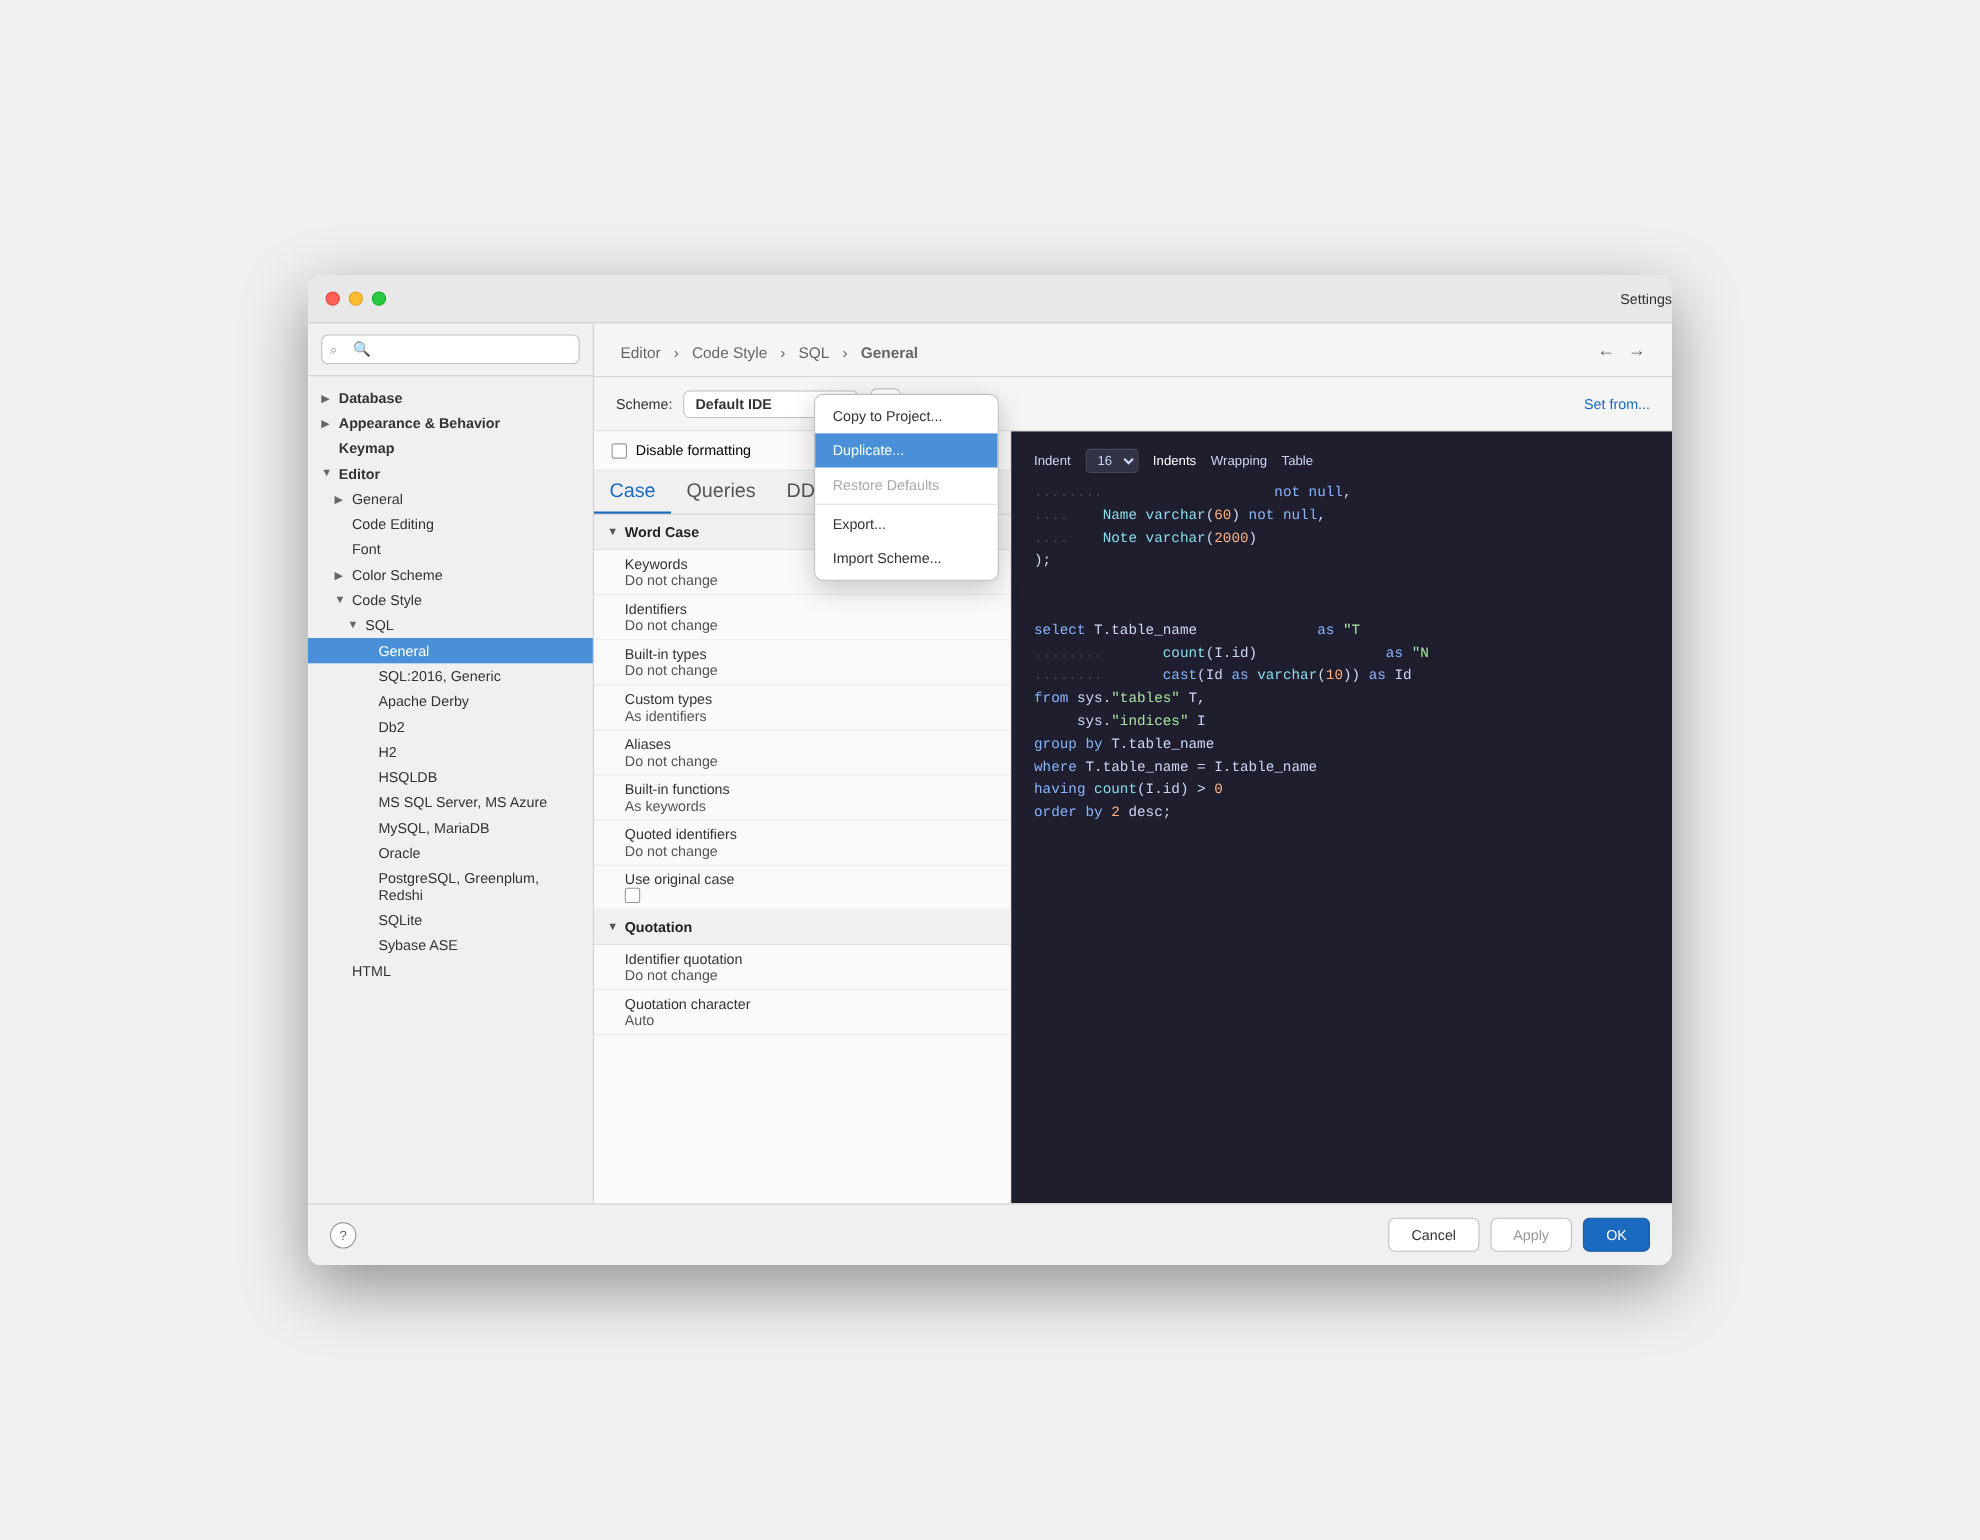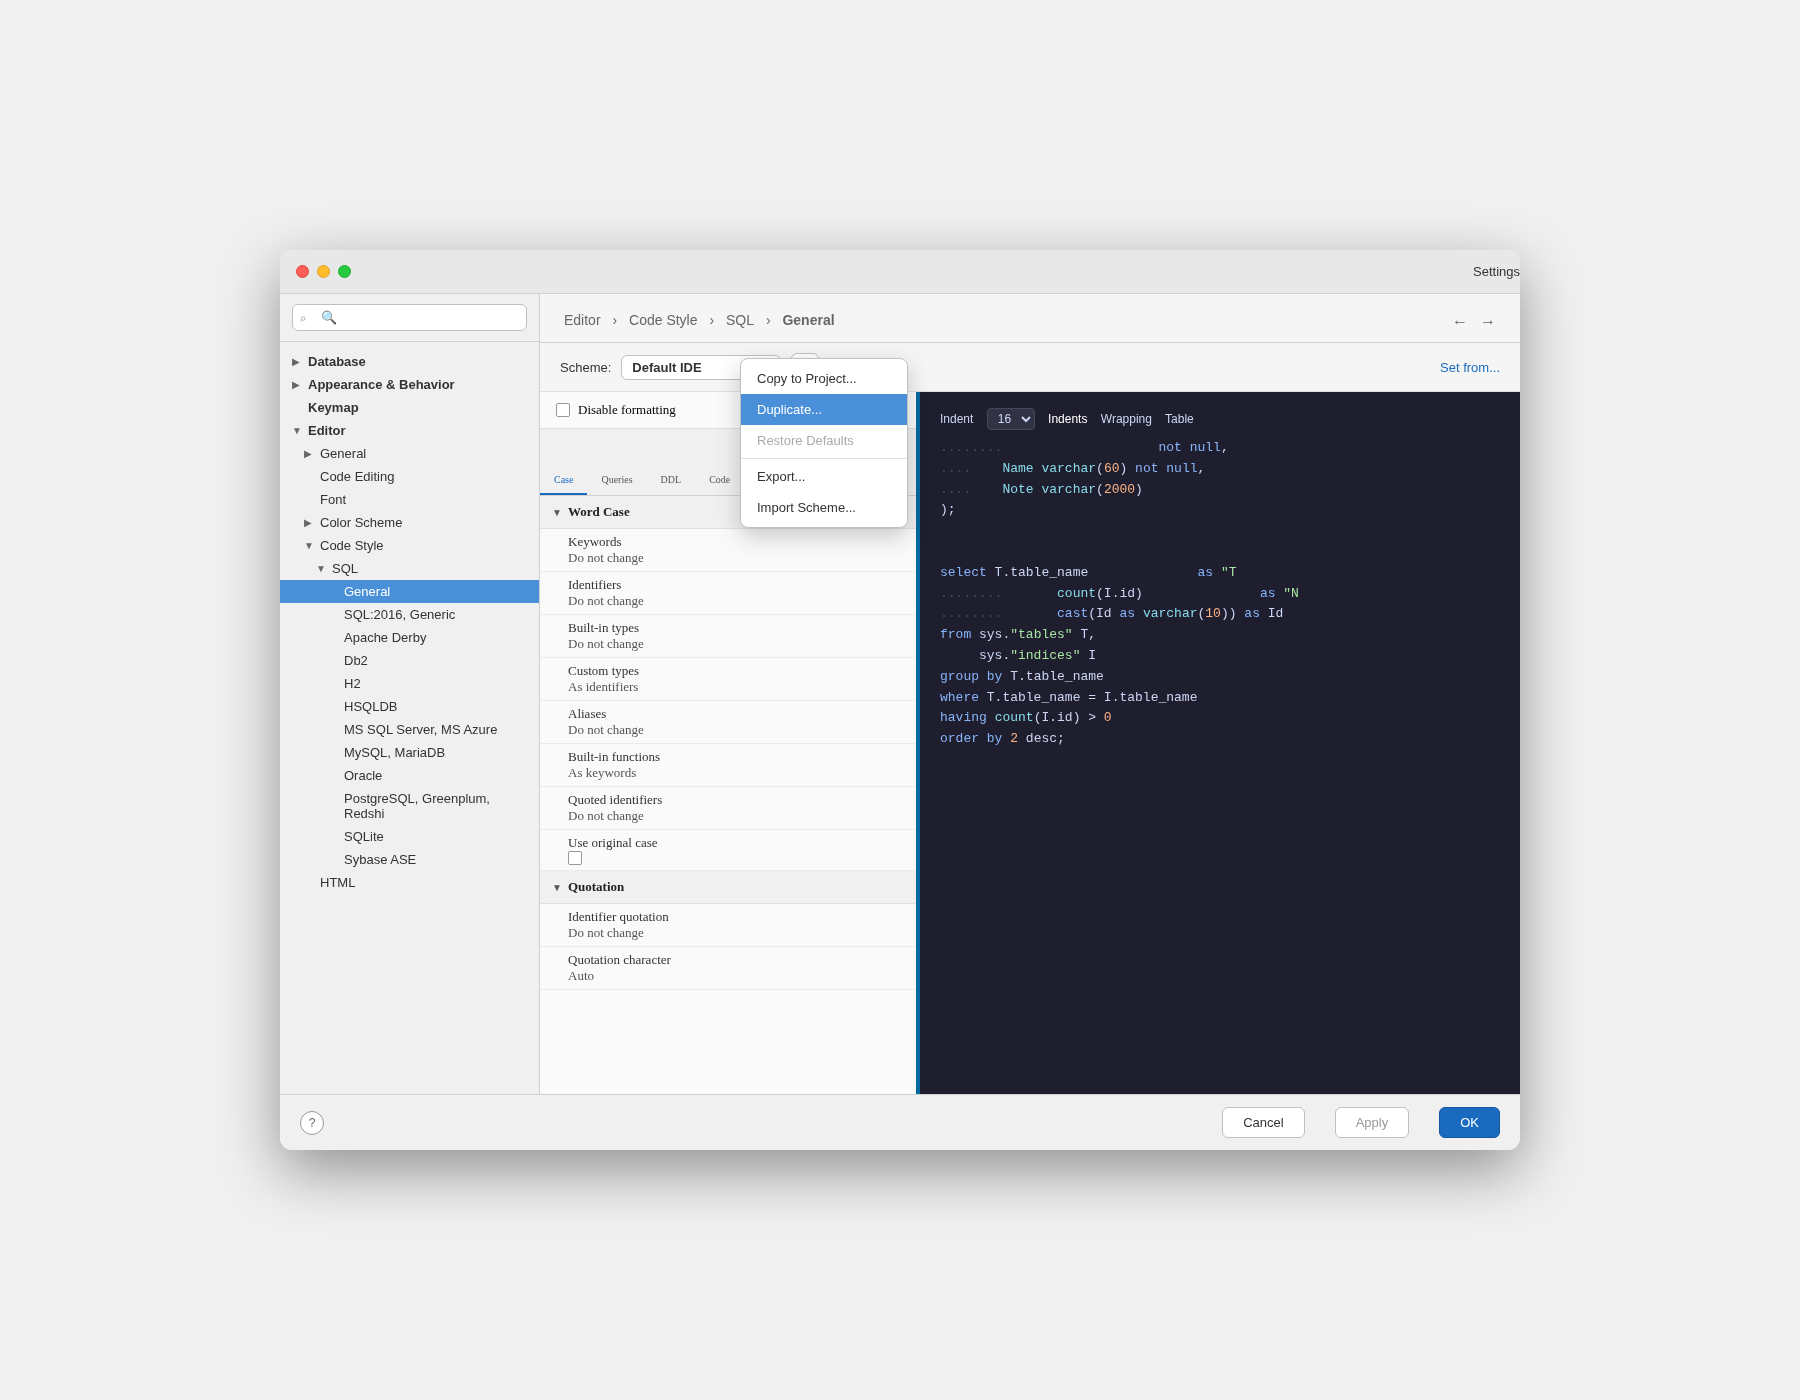--- a/index.html
+++ b/index.html
@@ -212,25 +212,24 @@
       text-decoration: none;
     }
     .panel-body {
       display: flex;
       flex: 1;
       overflow: hidden;
     }
     
     .settings-content {
       width: 380px;
-      border-right: 4px solid #0369a1;
+      border-right: 1px solid #0369a1;
       display: flex;
       flex-direction: column;
       overflow: hidden;
-      font-family: Liberation Serif, serif;
     }
     .disable-fmt-row {
       padding: 10px 16px;
       display: flex;
       align-items: center;
       gap: 8px;
       border-bottom: 1px solid #e0e0e0;
     }
     .checkbox {
       width: 14px;
@@ -241,24 +240,23 @@
       cursor: pointer;
     }
     .tabs-row {
       display: flex;
       border-bottom: 1px solid #d0d0d0;
       background: #f0f0f0;
     }
     .tab {
       padding: 8px 14px;
       cursor: pointer;
-      font-size: 10px;
+      font-size: 18px;
       color: #555;
       border-bottom: 2px solid transparent;
-      margin-top: 37px;
     }
     .tab.active {
       color: #1a6abf;
       border-bottom: 2px solid #1a6abf;
     }
     .settings-scroll {
       flex: 1;
       overflow-y: auto;
       padding: 0;
     }
@@ -334,21 +332,20 @@
     .bottom-buttons {
       display: flex;
       gap: 10px;
     }
     .btn {
       padding: 7px 20px;
       border-radius: 6px;
       font-size: 13px;
       cursor: pointer;
       border: none;
-      margin-left: 20px;
     }
     .btn-cancel {
       background: white;
       border: 1px solid #c0c0c0;
       color: #333;
     }
     .btn-apply {
       background: white;
       border: 1px solid #c0c0c0;
       color: #999;

